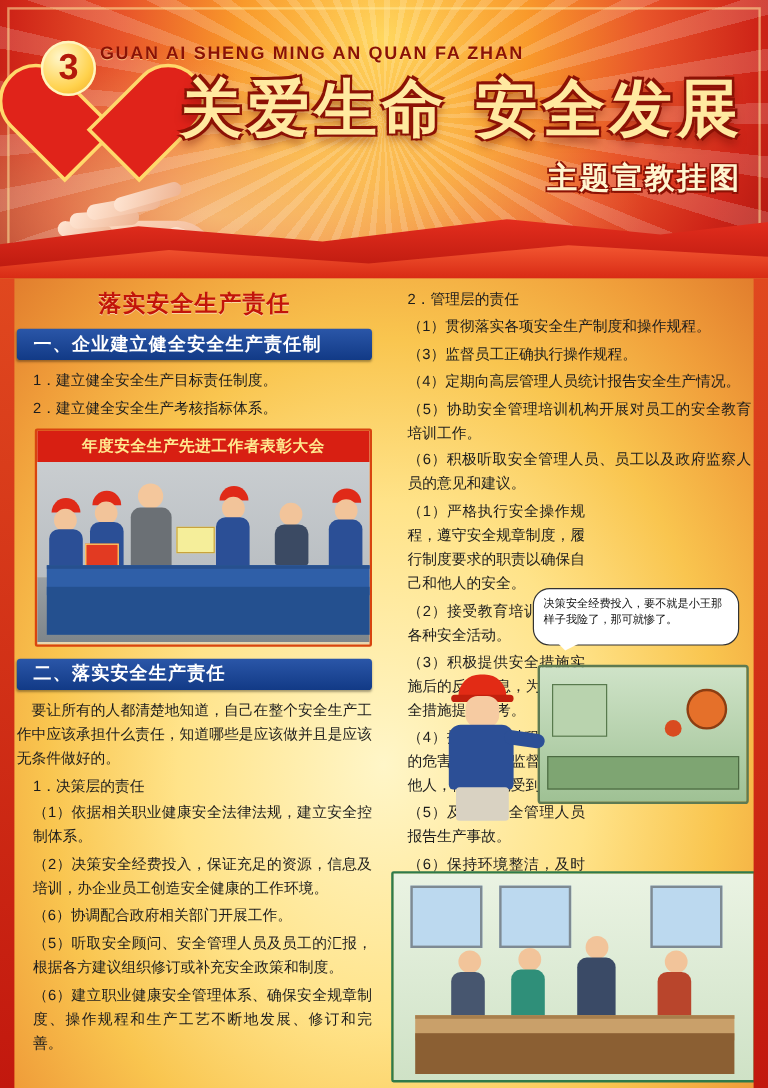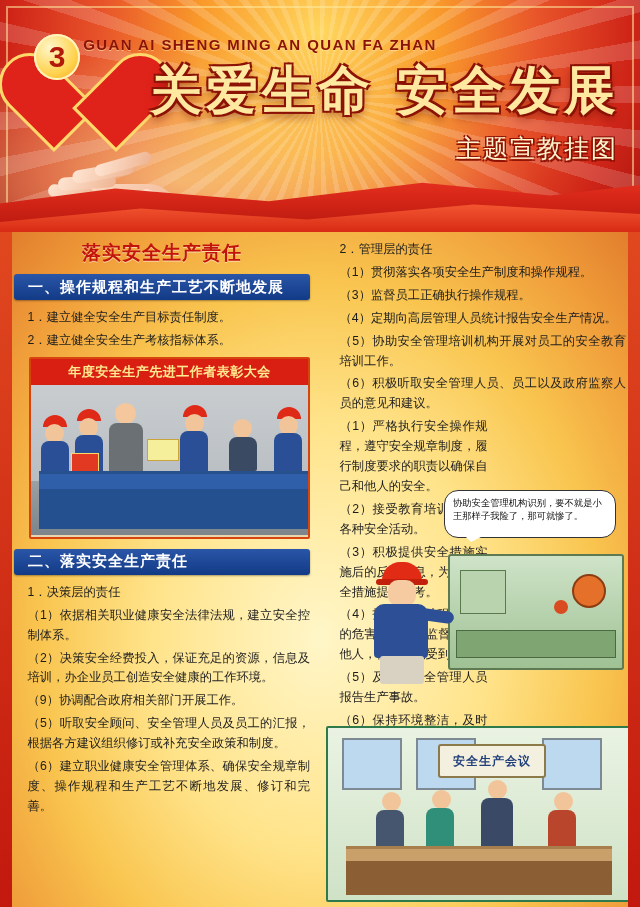--- a/index.html
+++ b/index.html
@@ -56,21 +56,21 @@
     position:absolute;left:150px;top:56px;width:470px;
     font-size:52px;font-weight:bold;color:#ffe9a0;letter-spacing:4px;
     text-shadow:
       -2px -2px 0 #8c1205, 2px -2px 0 #8c1205, -2px 2px 0 #8c1205, 2px 2px 0 #8c1205,
       0 5px 8px rgba(100,10,0,.55);
     white-space:nowrap;
   }
   .title-main .gap{display:inline-block;width:22px;}
   .title-sub{
     position:absolute;right:22px;top:132px;
-    font-size:25px;font-weight:normal;color:#fff5cf;letter-spacing:2px;
+    font-size:25px;font-weight:bold;color:#fff5cf;letter-spacing:2px;
     text-shadow:-1.5px -1.5px 0 #8c1205,1.5px -1.5px 0 #8c1205,-1.5px 1.5px 0 #8c1205,1.5px 1.5px 0 #8c1205;
   }
   .hand{
     position:absolute;left:42px;top:150px;width:160px;height:86px;
   }
   .palm{
     position:absolute;left:10px;top:34px;width:128px;height:46px;border-radius:60px 70px 30px 26px;
     background:linear-gradient(150deg,#ffe3cf,#f3bb99 70%,#e09f7d);
   }
   .finger{position:absolute;background:linear-gradient(120deg,#ffe6d4,#eeb391);border-radius:12px;}
@@ -223,21 +223,21 @@
     <div class="ribbon"></div>
     <div class="ribbon2"></div>
   </div>
 
   <div class="body-area">
 
     <div class="col colL">
 
       <h2 class="sec-title">落实安全生产责任</h2>
 
-      <div class="bar">一、操作规程和生产工艺不断地发展</div>
+      <div class="bar">一、企业建立健全安全生产责任制</div>
 
       <p class="t ind2">1．建立健全安全生产目标责任制度。</p>
       <p class="t ind2">2．建立健全安全生产考核指标体系。</p>
 
       <div class="ill ill1">
         <div class="redband">年度安全生产先进工作者表彰大会</div>
         <div class="wall"></div>
         <div class="floor"></div>
 
         <div class="person" style="left:8px;top:56px;width:34px;height:70px;">
@@ -270,24 +270,25 @@
           <div class="head" style="left:8px;top:9px;"></div>
           <div class="torso b-blue" style="left:3px;top:26px;height:48px;"></div>
         </div>
 
         <div class="table"></div>
         <div class="tcloth"></div>
       </div>
 
       <div class="bar">二、落实安全生产责任</div>
 
+      <p class="t ind">要让所有的人都清楚地知道，自己在整个安全生产工作中应该承担什么责任，知道哪些是应该做并且是应该无条件做好的。</p>
       <p class="t ind2 lead">1．决策层的责任</p>
       <p class="t ind2">（1）依据相关职业健康安全法律法规，建立安全控制体系。</p>
       <p class="t ind2">（2）决策安全经费投入，保证充足的资源，信息及培训，办企业员工创造安全健康的工作环境。</p>
-      <p class="t ind2">（9）协调配合政府相关部门开展工作。</p>
+      <p class="t ind2">（6）协调配合政府相关部门开展工作。</p>
       <p class="t ind2">（5）听取安全顾问、安全管理人员及员工的汇报，根据各方建议组织修订或补充安全政策和制度。</p>
       <p class="t ind2">（6）建立职业健康安全管理体系、确保安全规章制度、操作规程和生产工艺不断地发展、修订和完善。</p>
     </div>
 
     <div class="col colR">
       <div style="height:8px"></div>
       <p class="t ind2 lead">2．管理层的责任</p>
       <p class="t ind2">（1）贯彻落实各项安全生产制度和操作规程。</p>
       <p class="t ind2">（3）监督员工正确执行操作规程。</p>
       <p class="t ind2">（4）定期向高层管理人员统计报告安全生产情况。</p>
@@ -295,42 +296,41 @@
       <p class="t ind2">（6）积极听取安全管理人员、员工以及政府监察人员的意见和建议。</p>
       <p class="t ind2" style="width:148px">（1）严格执行安全操作规程，遵守安全规章制度，履行制度要求的职责以确保自己和他人的安全。</p>
       <p class="t ind2" style="width:148px">（2）接受教育培训，参加各种安全活动。</p>
       <p class="t ind2" style="width:148px">（3）积极提供安全措施实施后的反馈信息，为改善安全措施提供参考。</p>
       <p class="t ind2" style="width:148px">（4）报告生产过程中存在的危害因素，并监督和警告他人，使其避免受到伤害。</p>
       <p class="t ind2" style="width:148px">（5）及时向安全管理人员报告生产事故。</p>
       <p class="t ind2" style="width:148px">（6）保持环境整洁，及时处理异常情况。</p>
     </div>
 
     <div class="ill2">
-      <div class="bubble">协助安全管理机构识别，要不就是小王那样子我险了，那可就惨了。</div>
+      <div class="bubble">决策安全经费投入，要不就是小王那样子我险了，那可就惨了。</div>
       <div class="machine">
         <div class="head2"></div>
         <div class="bed"></div>
         <div class="wheel"></div>
         <div class="knob"></div>
       </div>
       <div class="worker">
         <div class="whelmet"></div>
         <div class="wbrim"></div>
         <div class="wface"></div>
         <div class="wbody"></div>
         <div class="warm"></div>
         <div class="wleg"></div>
       </div>
     </div>
 
     <div class="ill3">
       <div class="win w1"></div>
       <div class="win w2"></div>
       <div class="win w3"></div>
-      <div class="sign">安全生产会议</div>
 
       <div class="person" style="left:46px;top:64px;width:40px;height:60px;">
         <div class="head" style="left:8px;top:0;"></div>
         <div class="torso b-dark" style="left:2px;top:18px;height:40px;background:#47566f;"></div>
       </div>
       <div class="person" style="left:96px;top:62px;width:40px;height:62px;">
         <div class="head" style="left:8px;top:0;"></div>
         <div class="torso" style="left:2px;top:18px;height:42px;background:#2f8f79;"></div>
       </div>
       <div class="person" style="left:150px;top:52px;width:44px;height:72px;">

